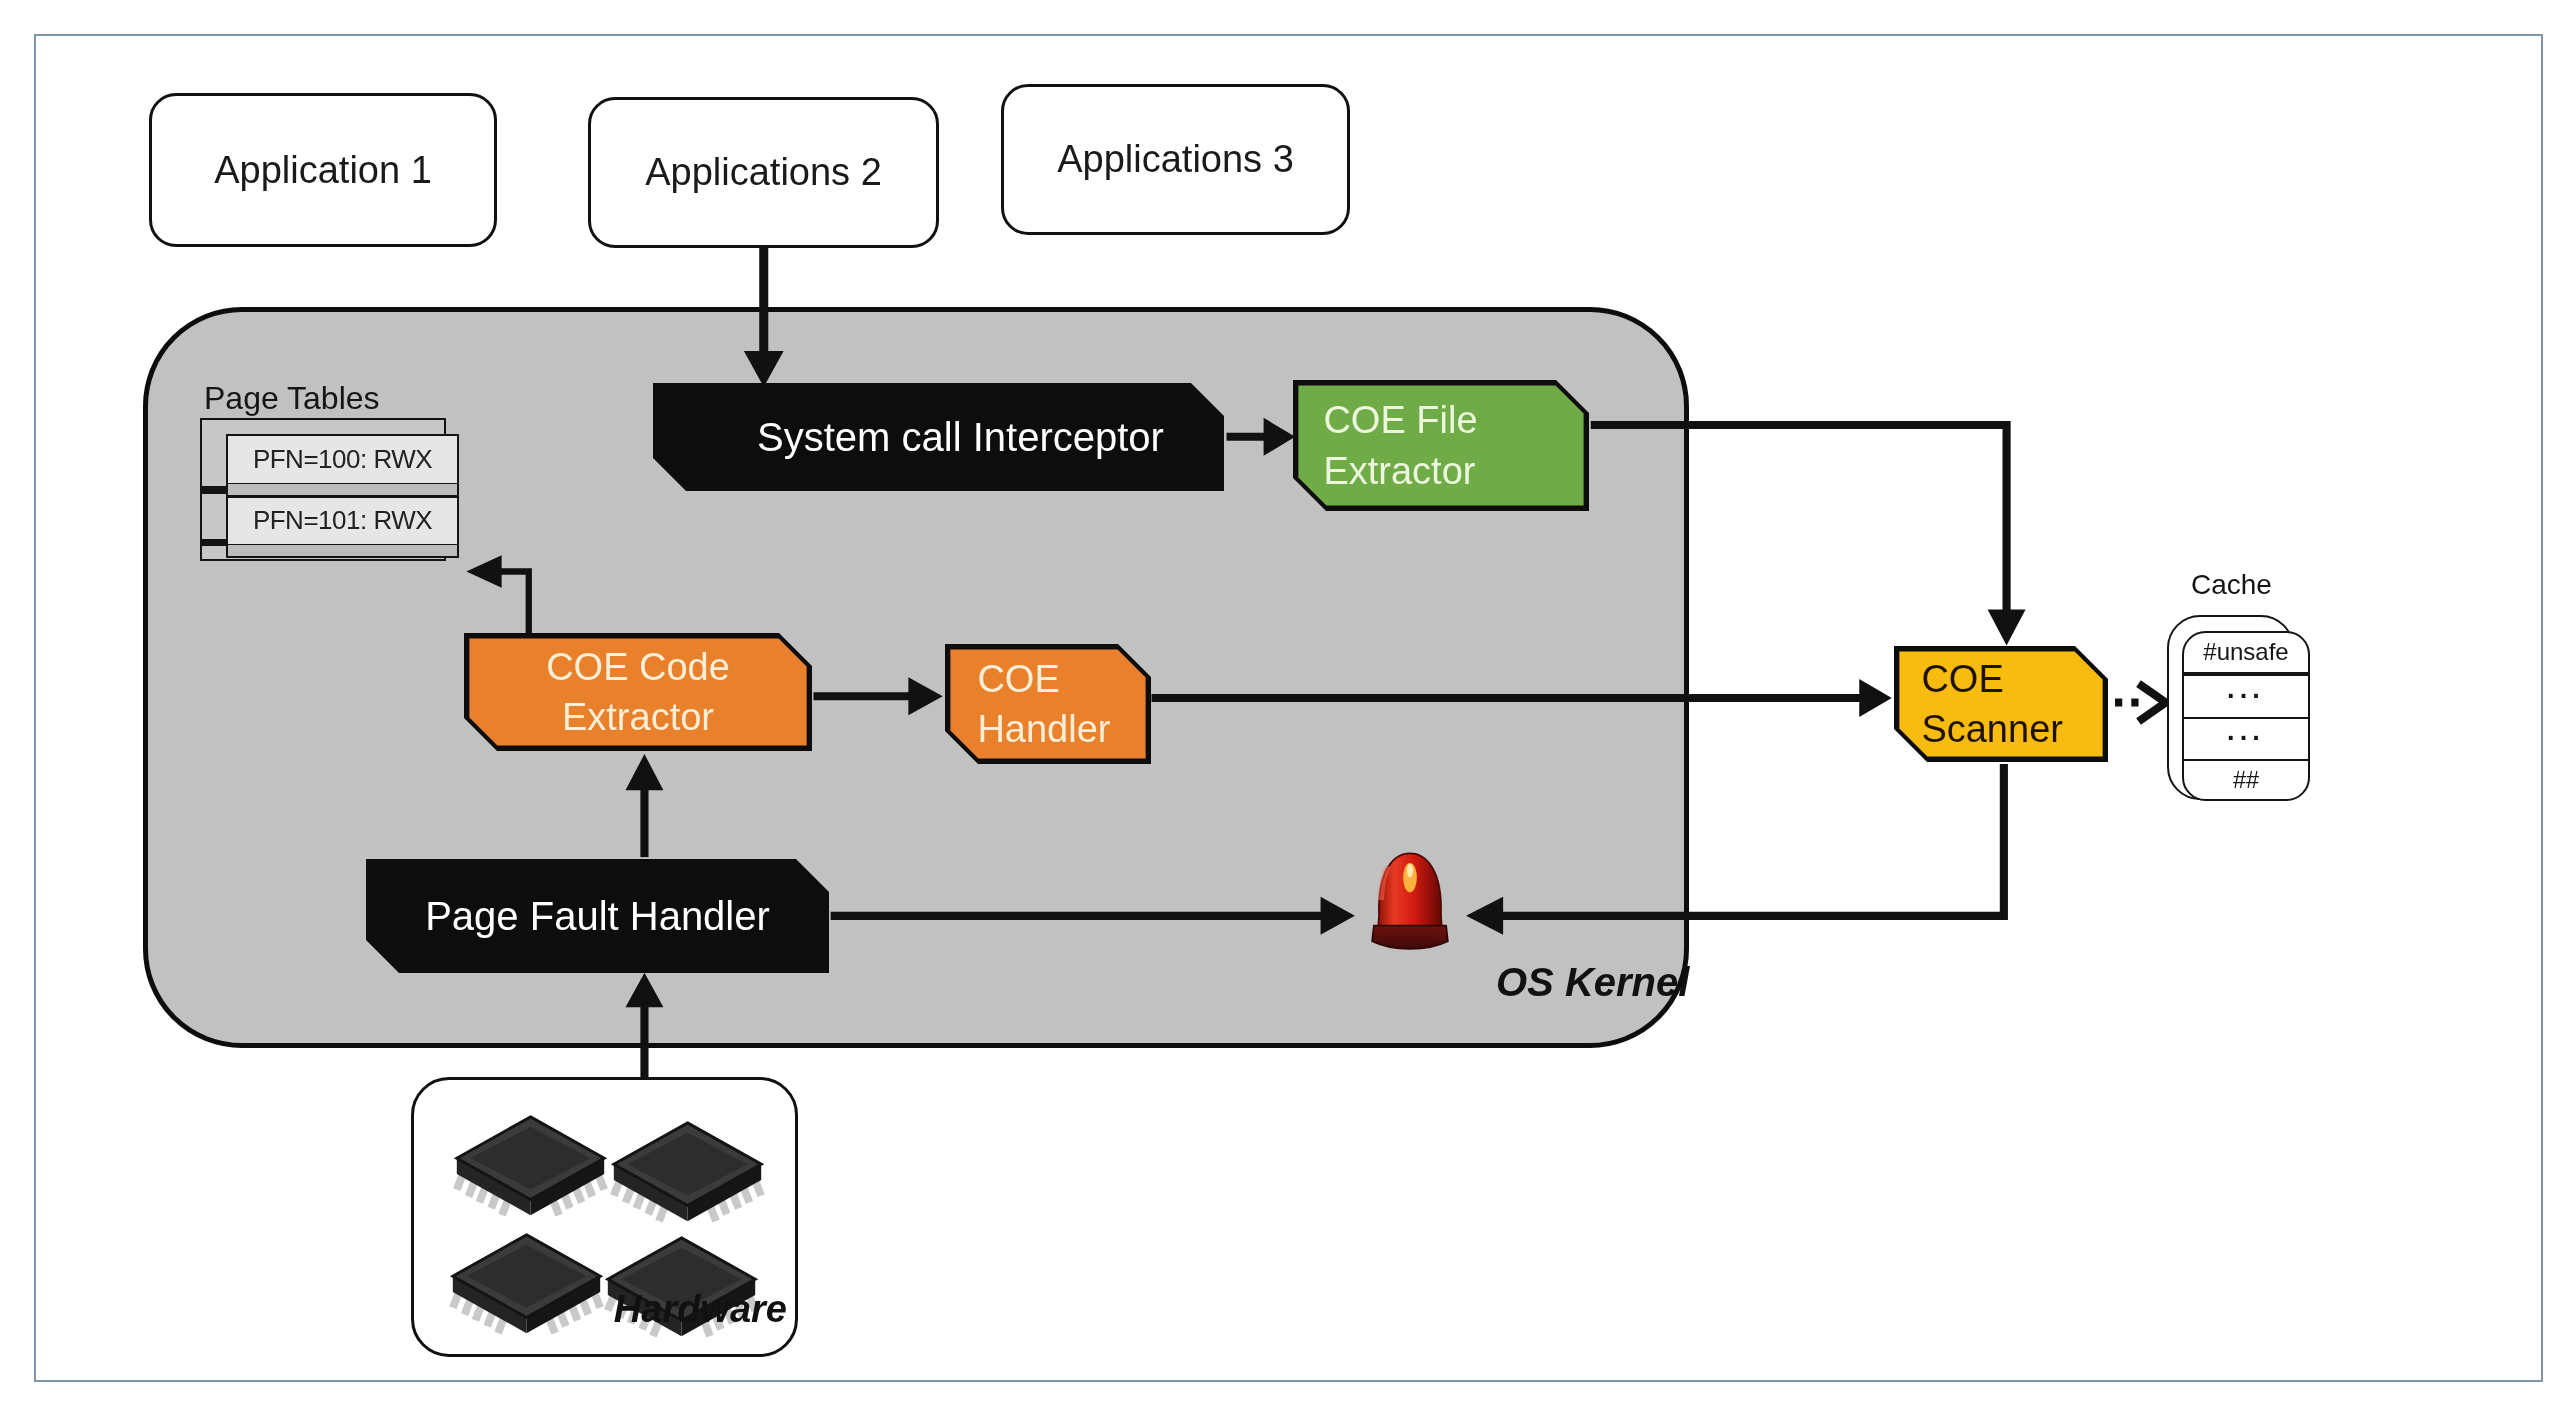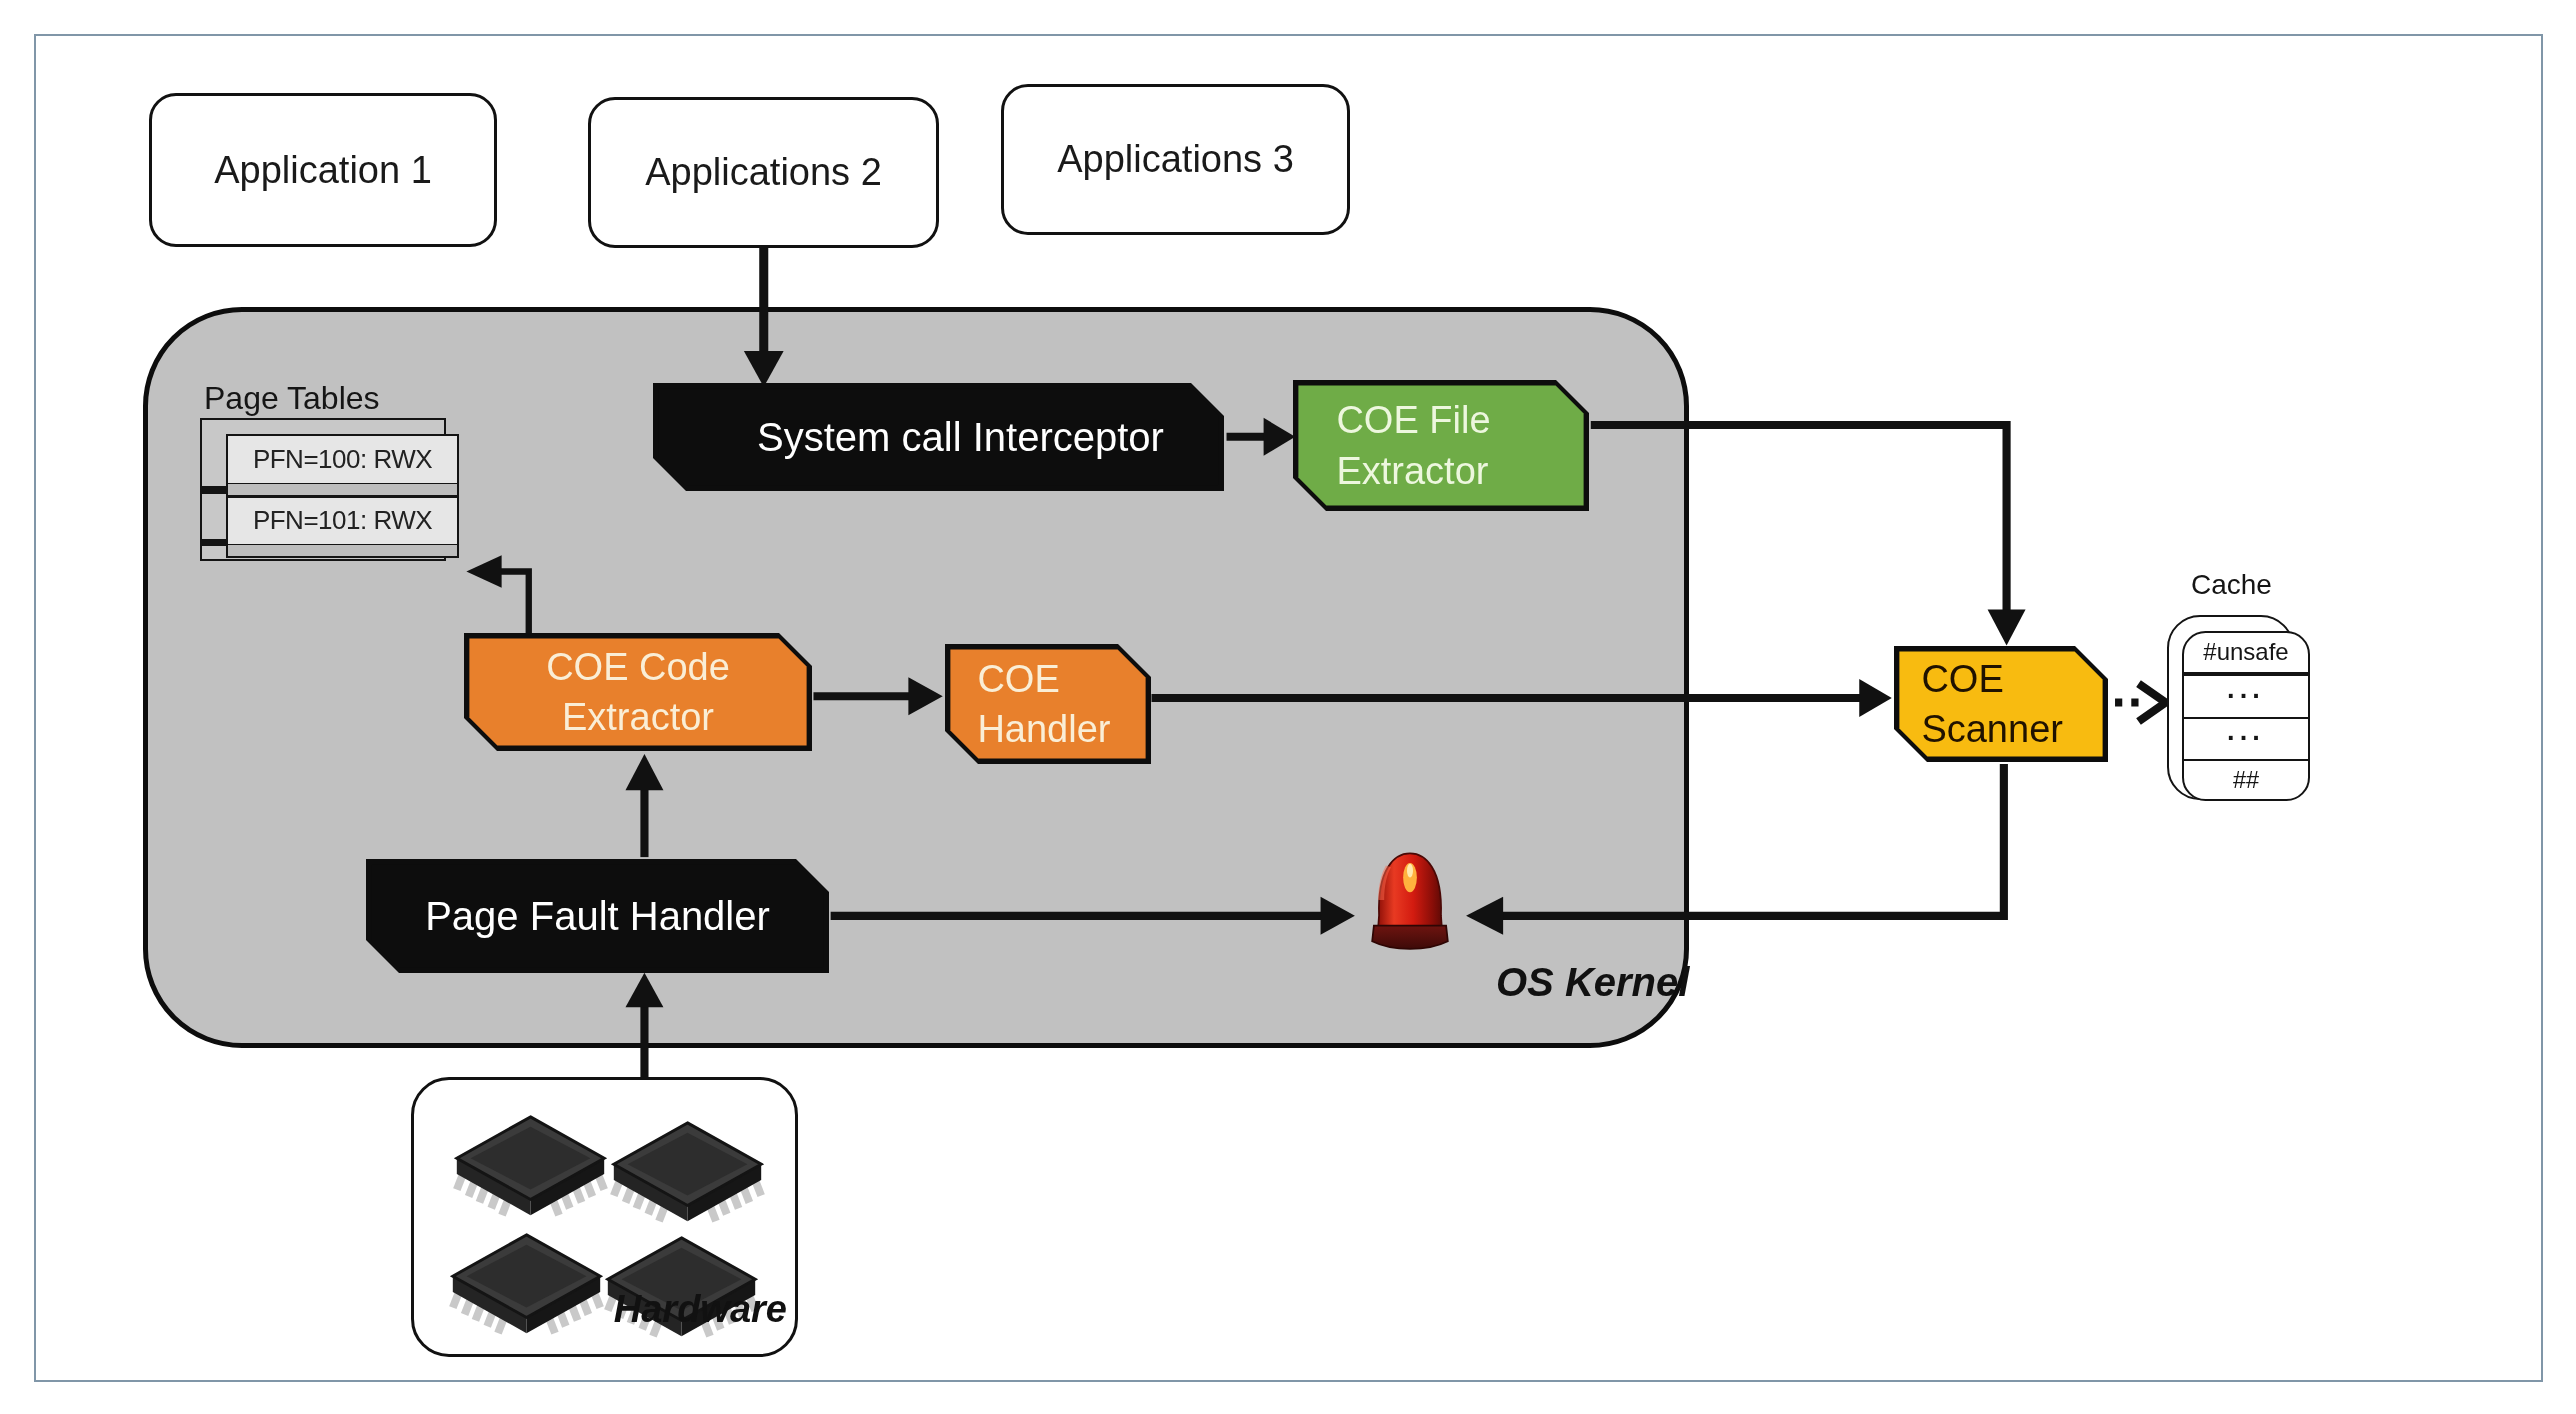--- a/index.html
+++ b/index.html
@@ -170,21 +170,21 @@
 
 <div class="snipbox blackbox node" style="left:653px;top:383px;width:571px;height:108px;">
   <div class="snip-outer"></div>
   <div class="snip-inner center-text">
     <span class="boxline white-t" style="font-size:40px;margin-left:44px;">System call Interceptor</span>
   </div>
 </div>
 
 <div class="snipbox node" style="left:1293px;top:380px;width:296px;height:131px;">
   <div class="snip-outer"></div>
-  <div class="snip-inner left-text" style="background:var(--green,#6fac47);padding-left:38px;">
+  <div class="snip-inner left-text" style="background:var(--green,#6fac47);padding-left:25px;">
     <span class="boxline palegreen-t">COE File</span>
     <span class="boxline palegreen-t">Extractor</span>
   </div>
 </div>
 
 <div class="snipbox node" style="left:464px;top:633px;width:348px;height:118px;">
   <div class="snip-outer"></div>
   <div class="snip-inner center-text" style="background:var(--orange,#e8802c);">
     <span class="boxline cream-t">COE Code</span>
     <span class="boxline cream-t">Extractor</span>

